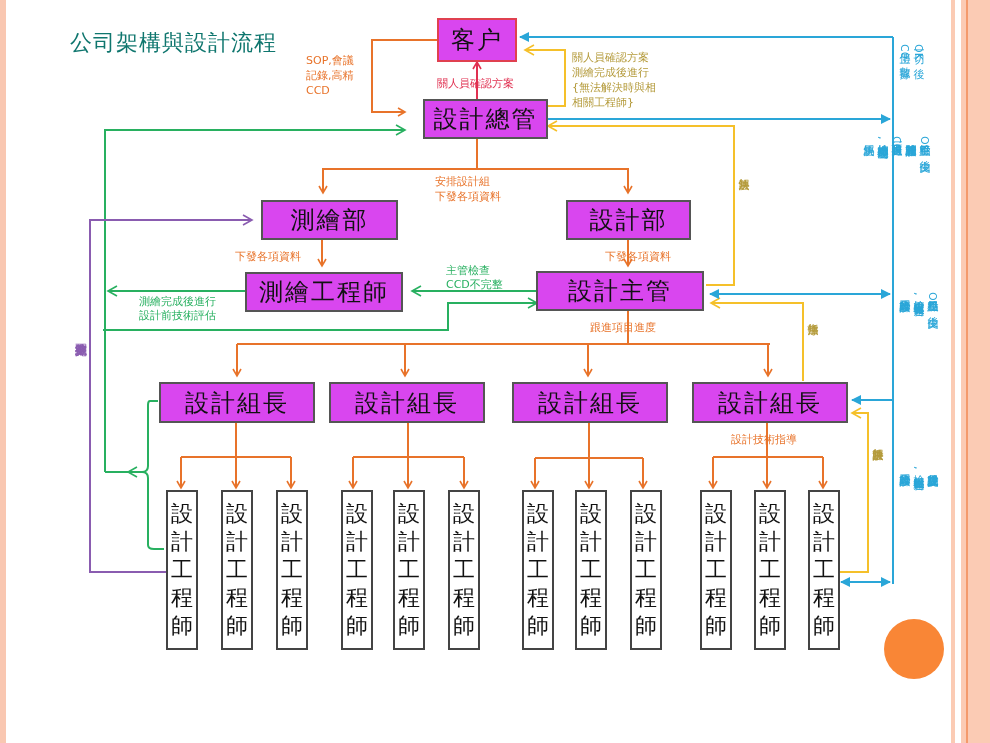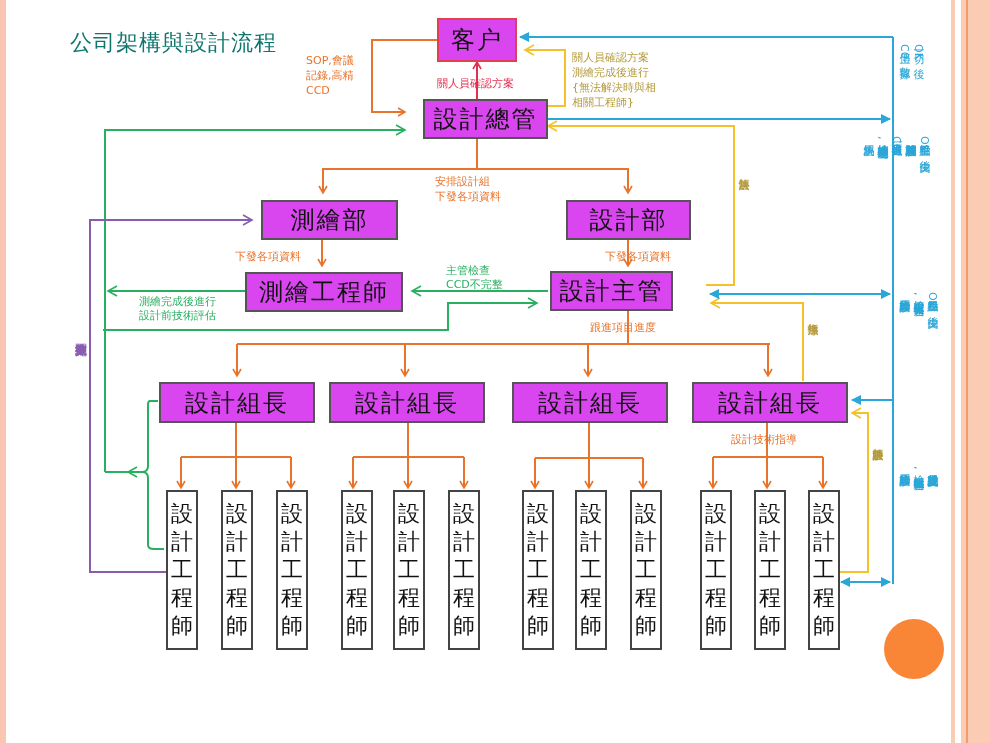--- a/index.html
+++ b/index.html
@@ -121,21 +121,21 @@
   <path d="M710,294 L890,294" fill="none" stroke="#2aa6d8" stroke-width="2" marker-start="url(#abs)" marker-end="url(#ab)"></path>
   <path d="M893,400 L852,400" fill="none" stroke="#2aa6d8" stroke-width="2" marker-end="url(#ab)"></path>
   <path d="M841,582 L890,582" fill="none" stroke="#2aa6d8" stroke-width="2" marker-start="url(#abs)" marker-end="url(#ab)"></path>
 </svg>
 
 <div class="box client" style="left:437px;top:18px;width:80px;height:44px;">客户</div>
 <div class="box" style="left:415px;top:99px;width:125px;height:40px;margin-left:8px;">設計總管</div>
 <div class="box" style="left:261px;top:200px;width:137px;height:40px;">測繪部</div>
 <div class="box" style="left:566px;top:200px;width:125px;height:40px;">設計部</div>
 <div class="box" style="left:245px;top:272px;width:158px;height:40px;">測繪工程師</div>
-<div class="box" style="left:550px;top:271px;width:123px;height:40px;">設計主管</div>
+<div class="box" style="left:536px;top:271px;width:168px;height:40px;">設計主管</div>
 
 <div class="box" style="left:159px;top:382px;width:156px;height:41px;">設計組長</div>
 <div class="box" style="left:329px;top:382px;width:156px;height:41px;">設計組長</div>
 <div class="box" style="left:512px;top:382px;width:156px;height:41px;">設計組長</div>
 <div class="box" style="left:692px;top:382px;width:156px;height:41px;">設計組長</div>
 
 <div id="eng-container">
     <div class="vbox" style="left: 166px; top: 490px;">
       <span>設</span>
       <span>計</span>

